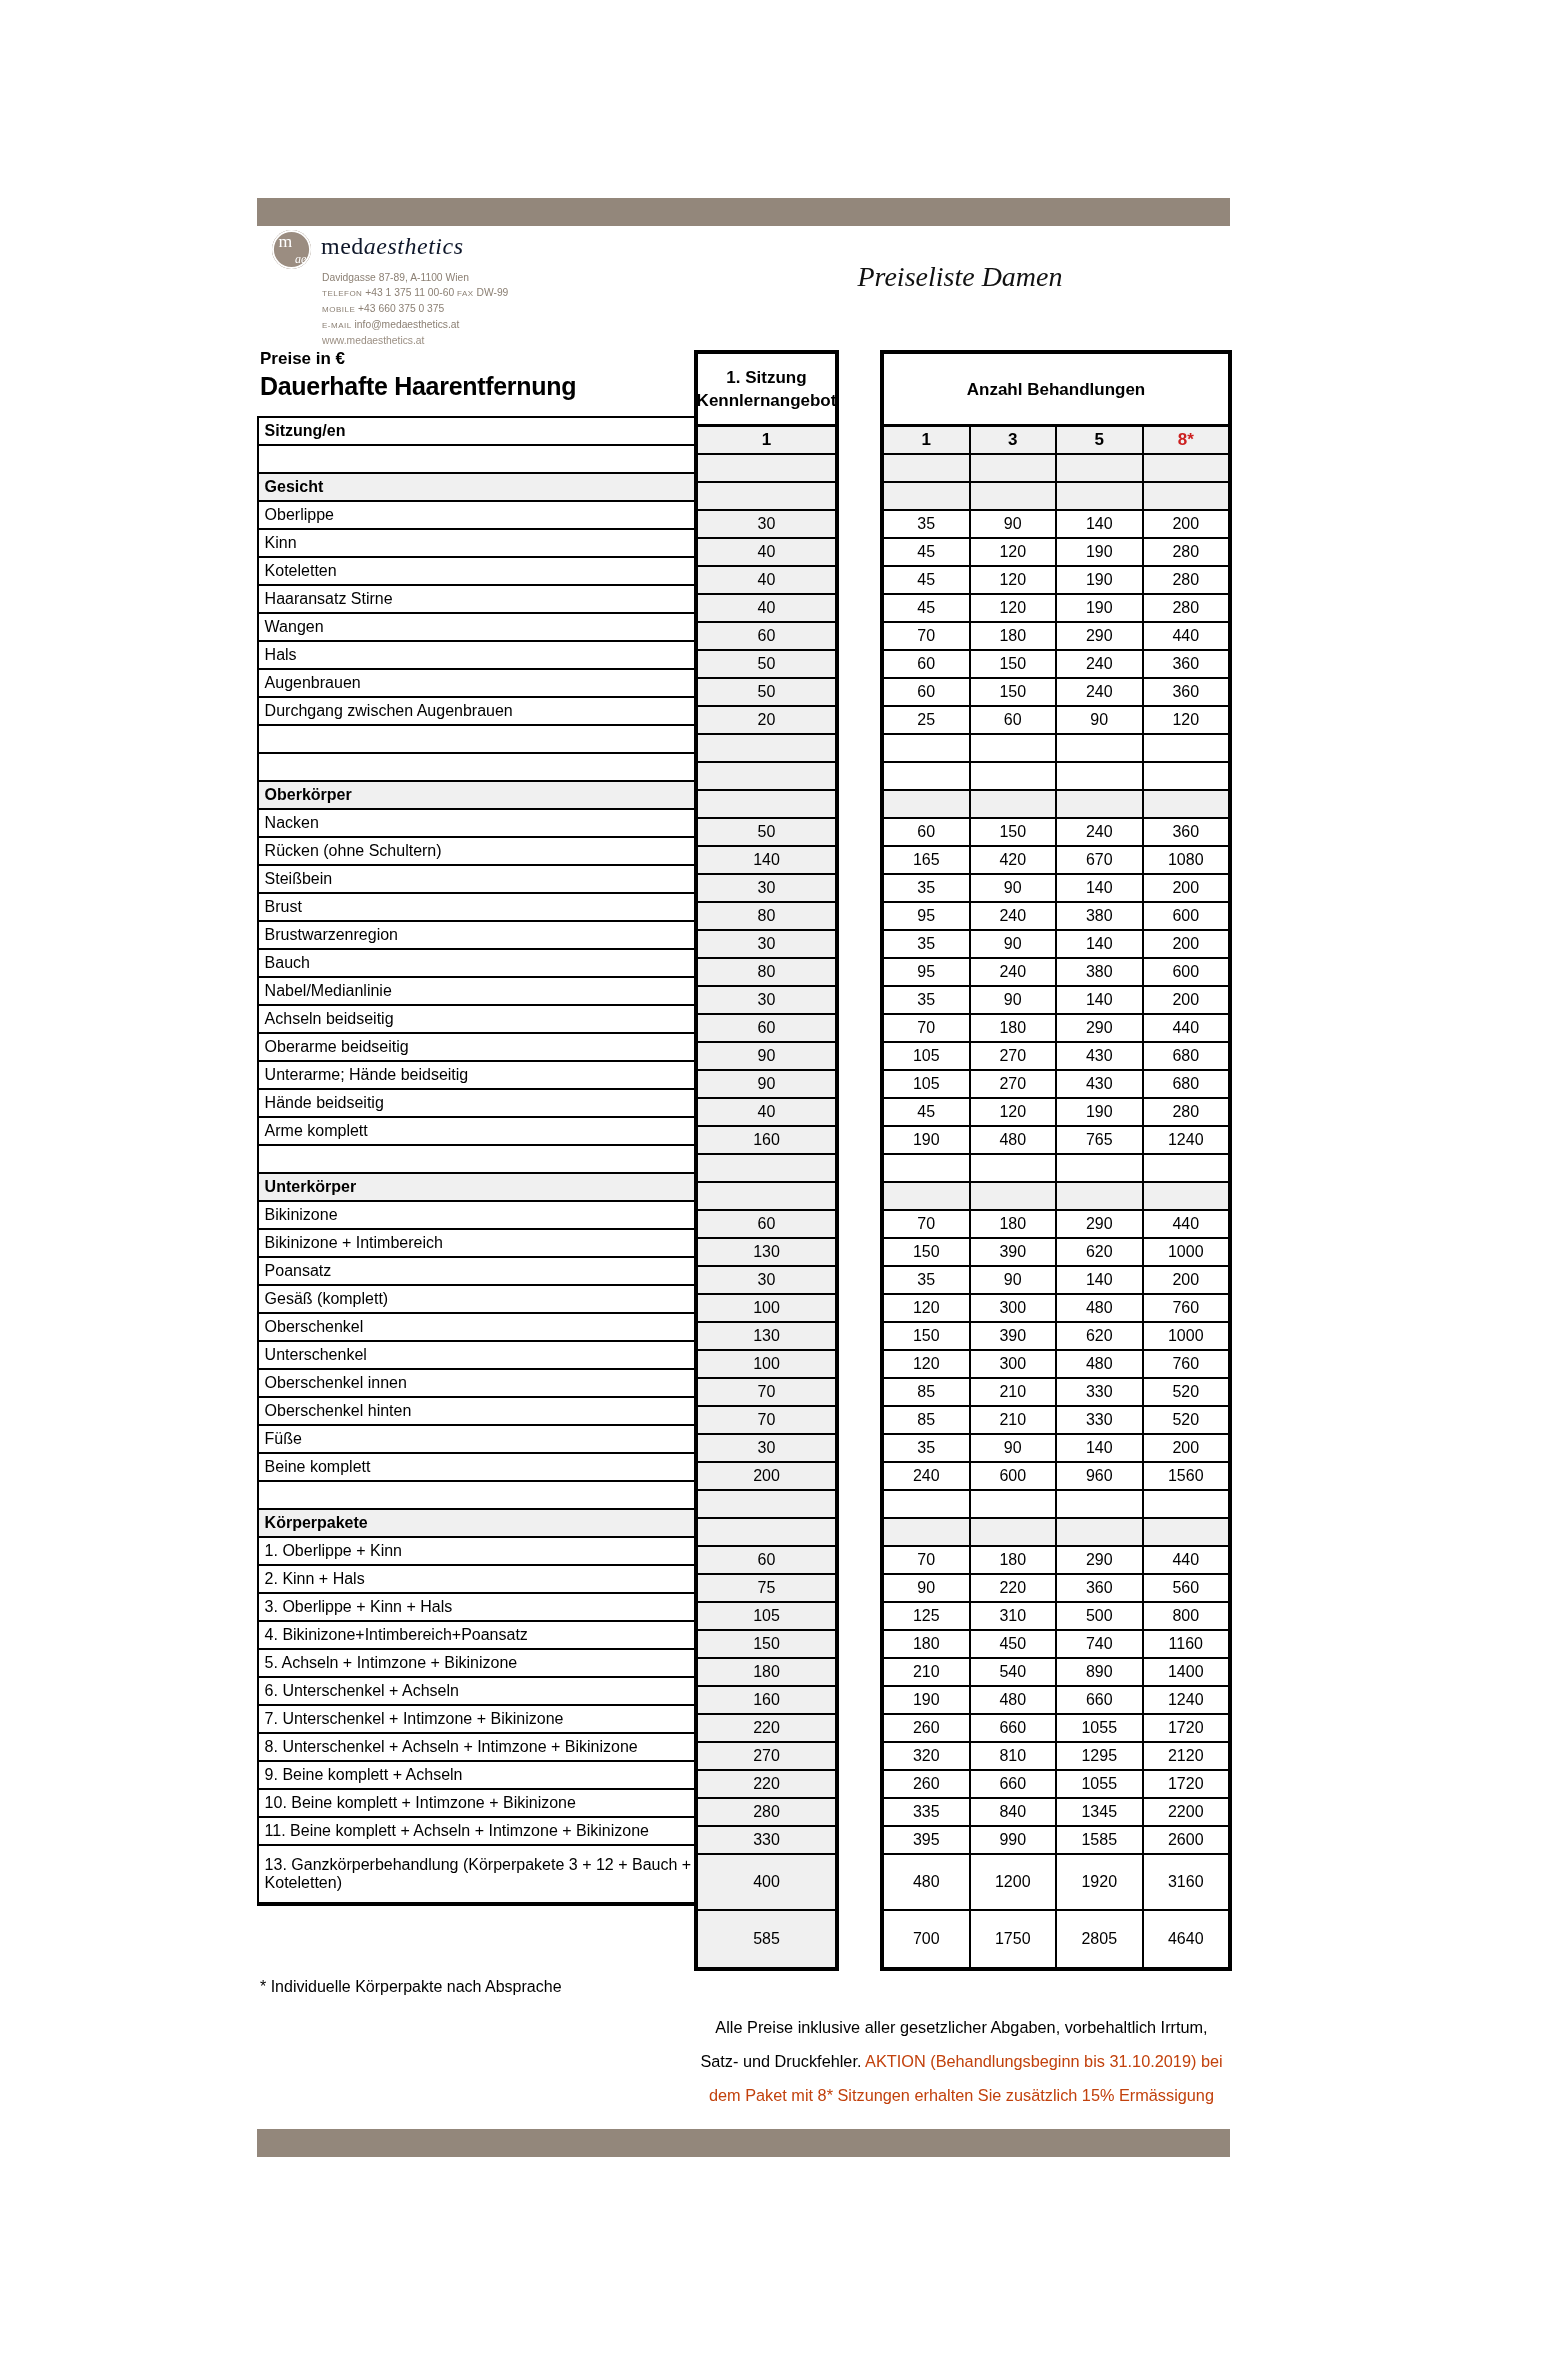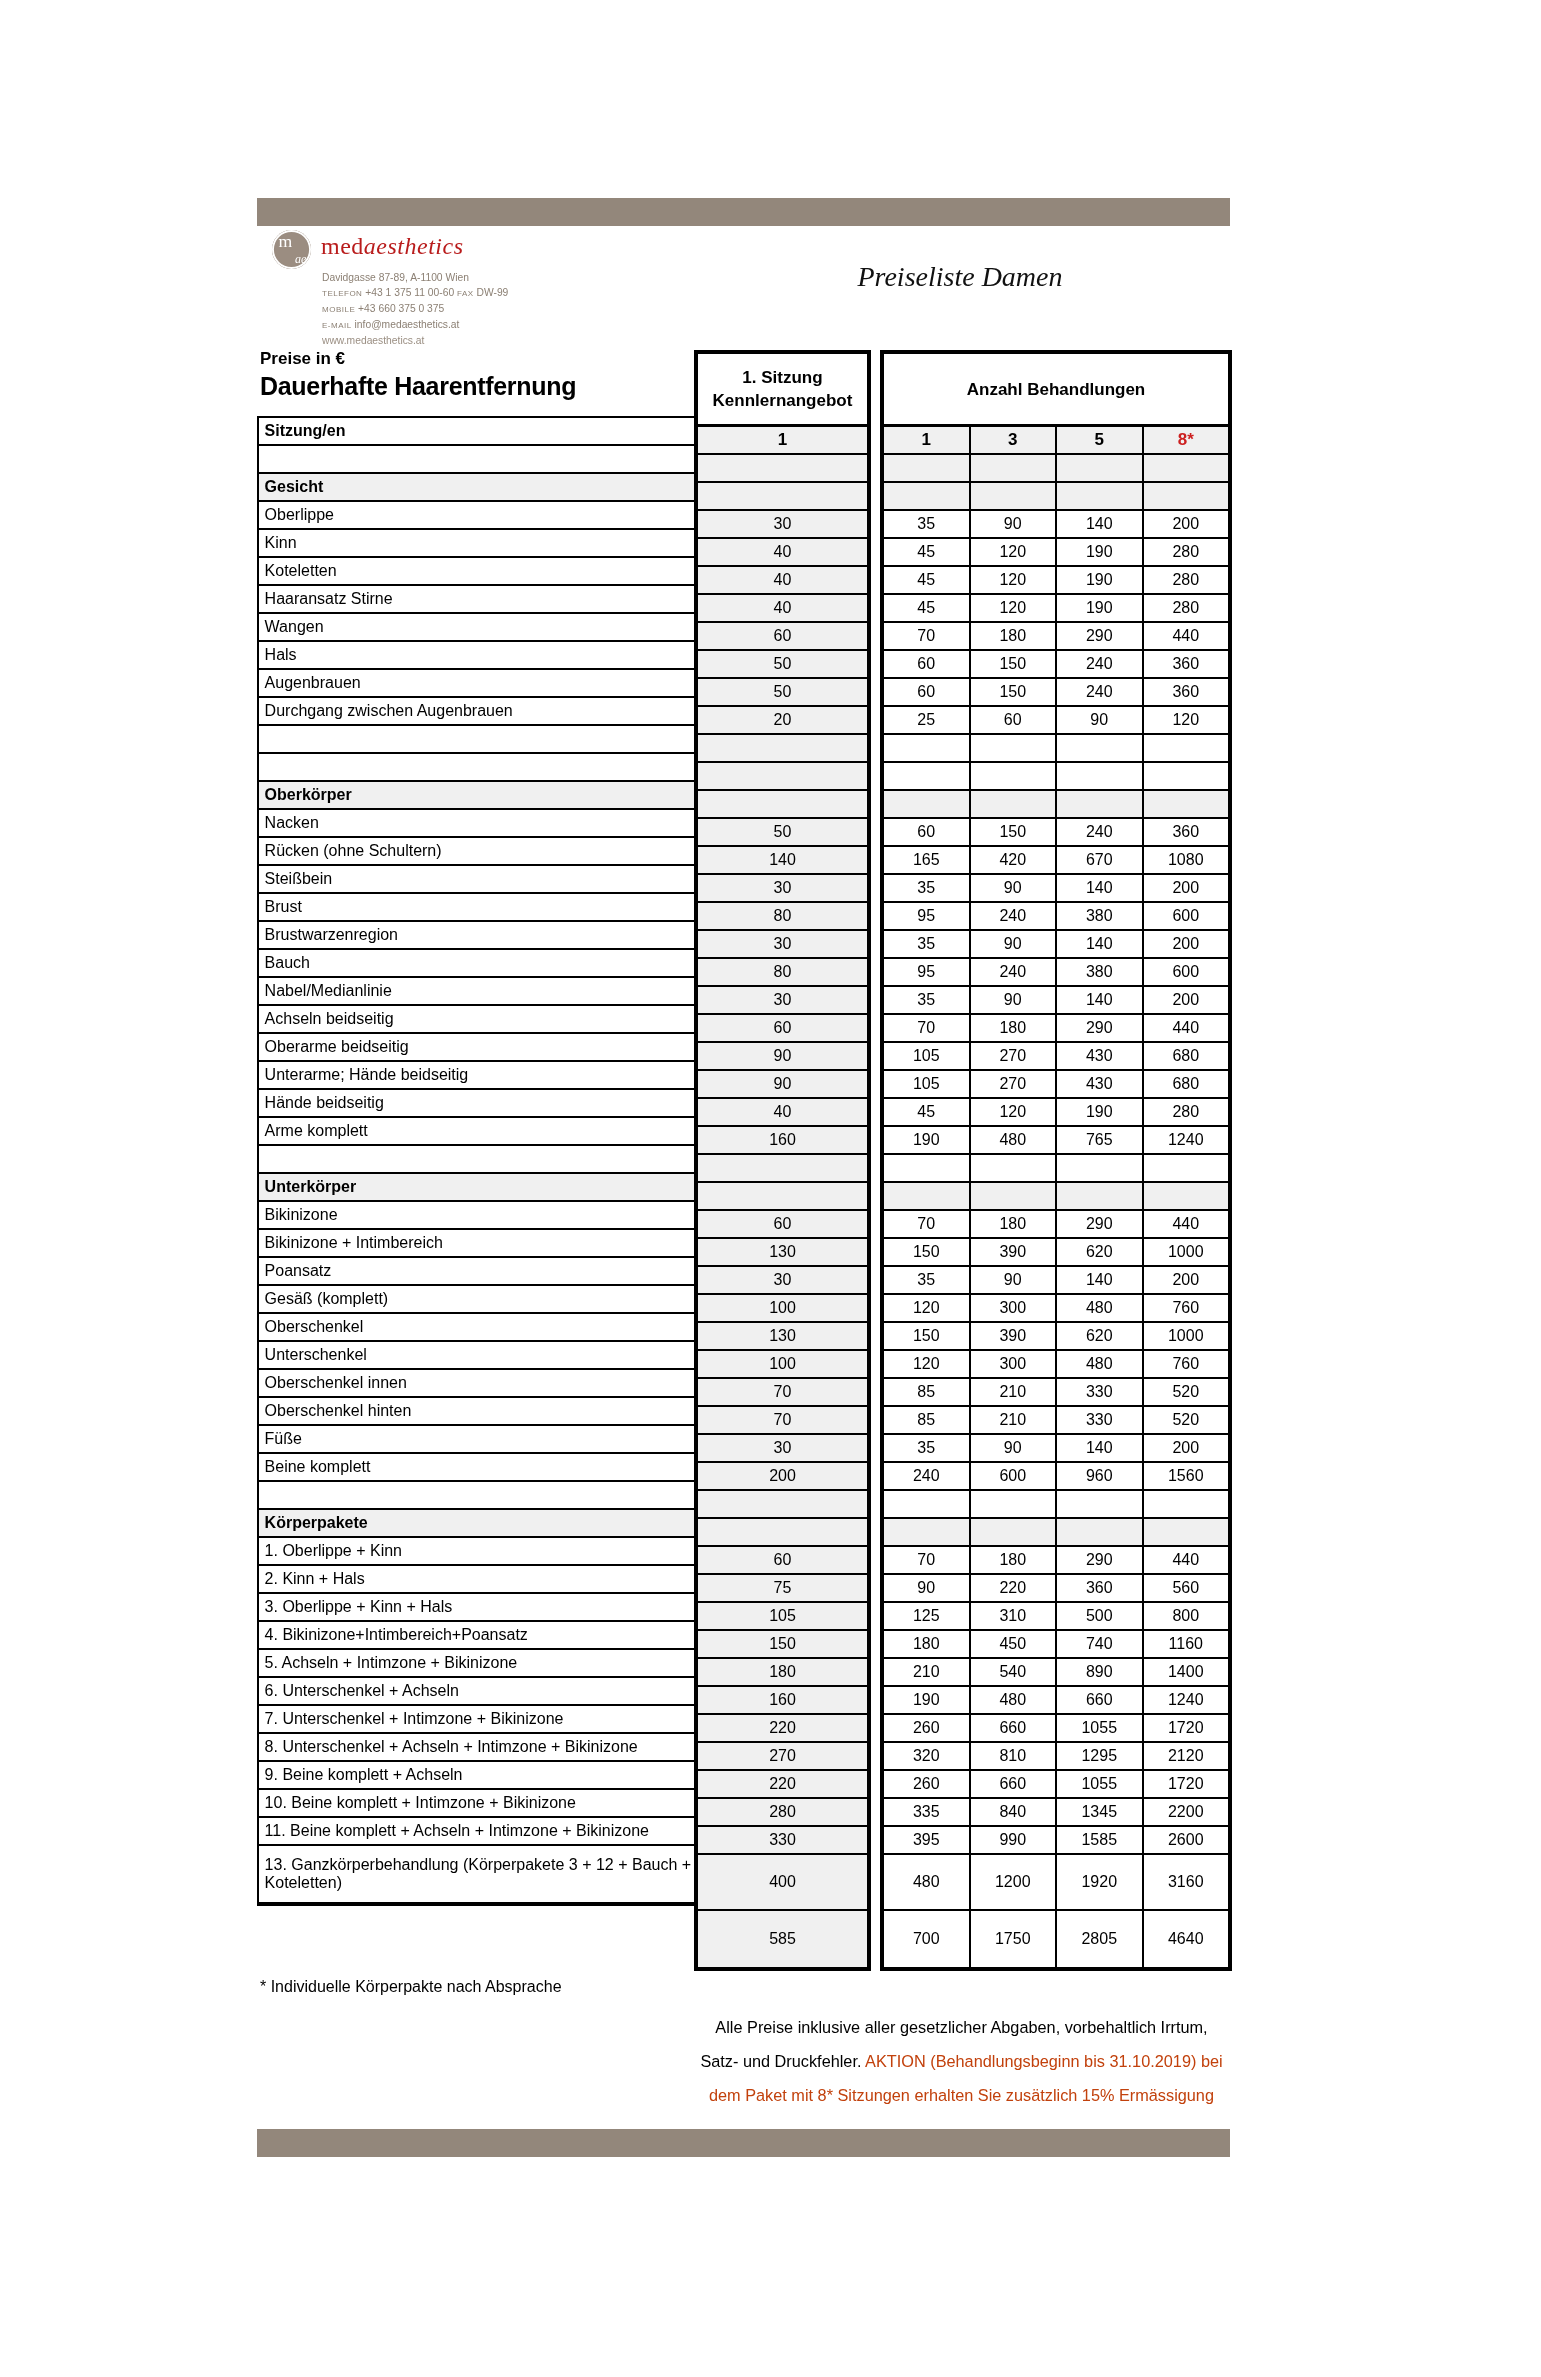--- a/index.html
+++ b/index.html
@@ -13,38 +13,38 @@
   #bottombar { top:2129px; }
 
   
   .logo-mark{
     position:absolute; left:272px; top:230px; width:39px; height:39px;
     background:#9b8d81; border-radius:50%;
     box-shadow: inset 0 0 0 1.9px #fff, inset 0 0 0 3.7px #9b8d81;
   }
   .logo-mark .lm-m{ position:absolute; left:6.5px; top:0.9px; color:#fff; font-family:"Liberation Serif",serif; font-size:17.7px; }
   .logo-mark .lm-ae{ position:absolute; right:4.7px; bottom:1.9px; color:#fff; font-family:"Liberation Serif",serif; font-style:italic; font-size:12px; }
-  .brand{ position:absolute; left:321px; top:233px; color:#b91c1c; font-family:"Liberation Serif",serif; font-size:24px; letter-spacing:0.5px; }
+  .brand{ position:absolute; left:321px; top:233px; color:#0f172a; font-family:"Liberation Serif",serif; font-size:24px; letter-spacing:0.5px; }
   .brand .it{ font-style:italic; }
   .contact{ position:absolute; left:322px; top:270px; color:#8c8074; font-size:10.3px; line-height:15px; }
   .contact .sc{ font-size:8px; letter-spacing:0.5px; }
   .contact .www{ color:#9a8e82; }
 
   .doc-title{
     position:absolute; left:792px; top:261px; width:336px; text-align:center;
     font-family:"Liberation Serif",serif; font-style:italic; font-size:28px; color:#111;
   }
 
   .currency{ position:absolute; left:260px; top:349px; font-weight:bold; font-size:17px; }
   .subtitle{ position:absolute; left:260px; top:372px; font-weight:bold; font-size:25px; letter-spacing:-0.3px; }
 
   
   .block{ position:absolute; background:#fff; }
   #names{ left:257px; top:416px; width:463px; border:2.8px solid #000; border-bottom-width:4.7px; }
-  #intro-block{ left:694px; top:350px; width:177px; border:4.7px solid #000; }
+  #intro-block{ left:694px; top:350px; width:145px; border:4.7px solid #000; }
   #anzahl-block{ left:880px; top:350px; width:352px; border:4.7px solid #000; }
   .colhead{
     height:73px; border-bottom:3.7px solid #000;
     display:flex; flex-direction:column; justify-content:center; align-items:center;
     font-weight:bold; font-size:17px; line-height:23px; text-align:center; background:#fff;
   }
   .r{ height:28px; border-bottom:2.8px solid #000; display:flex; align-items:stretch; background:#fff; }
   .r.tall{ height:56px; }
   .r.last{ border-bottom:none; }
   .r.g{ background:#f0f0f0; }

